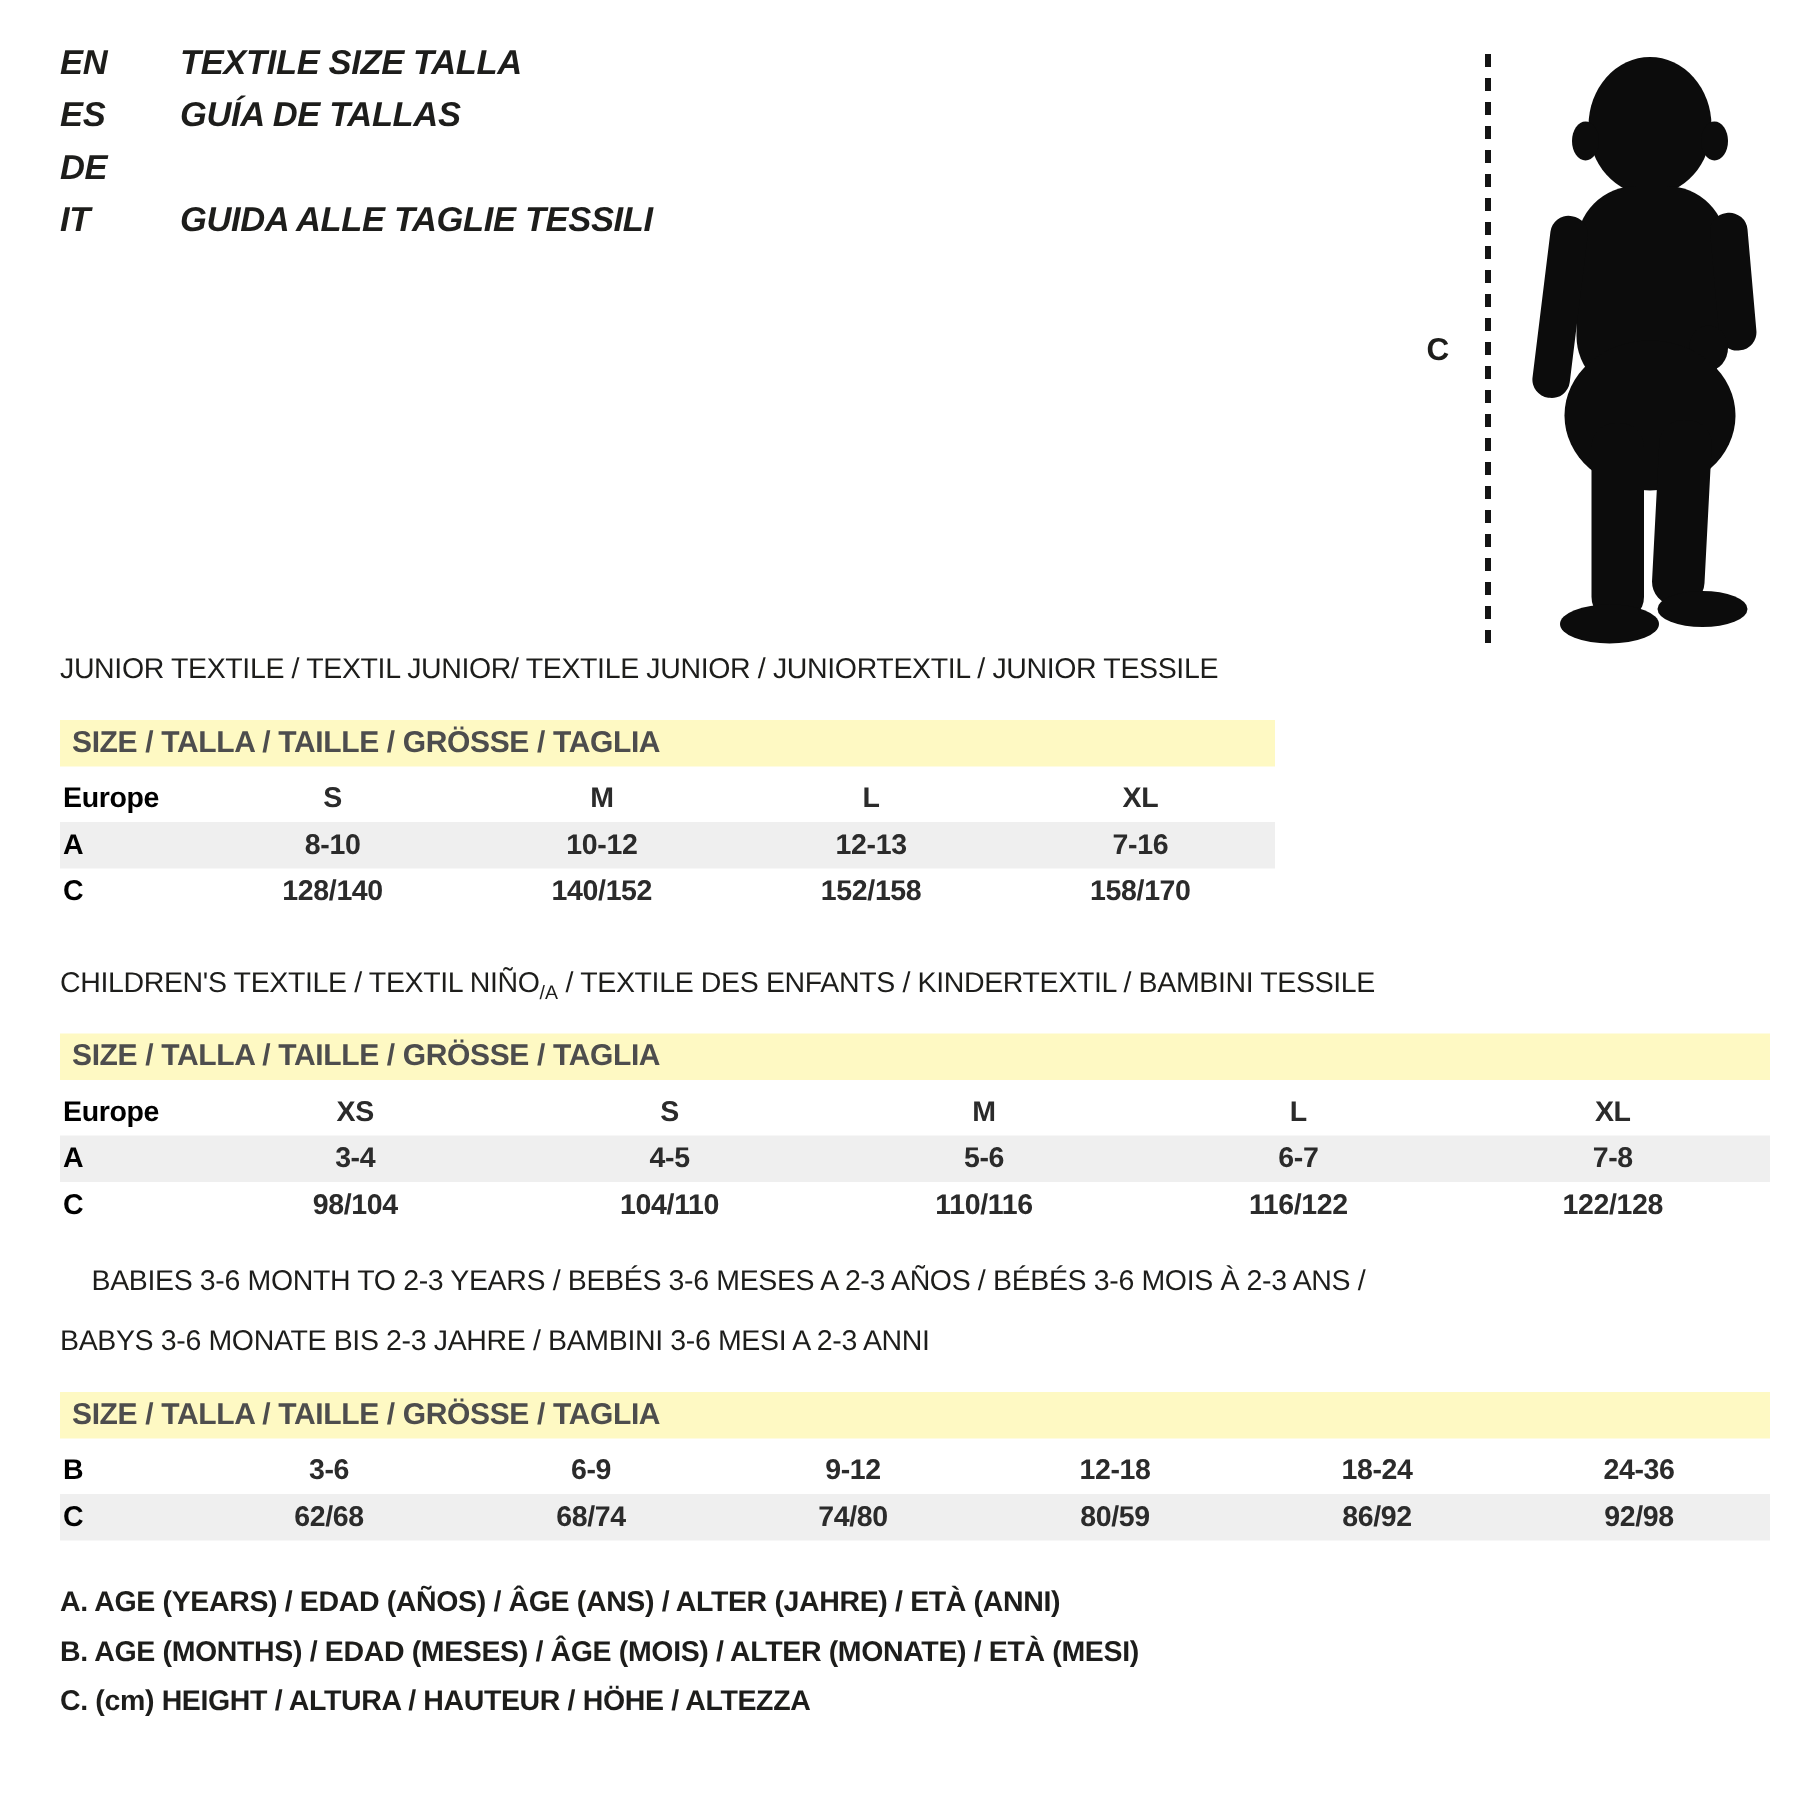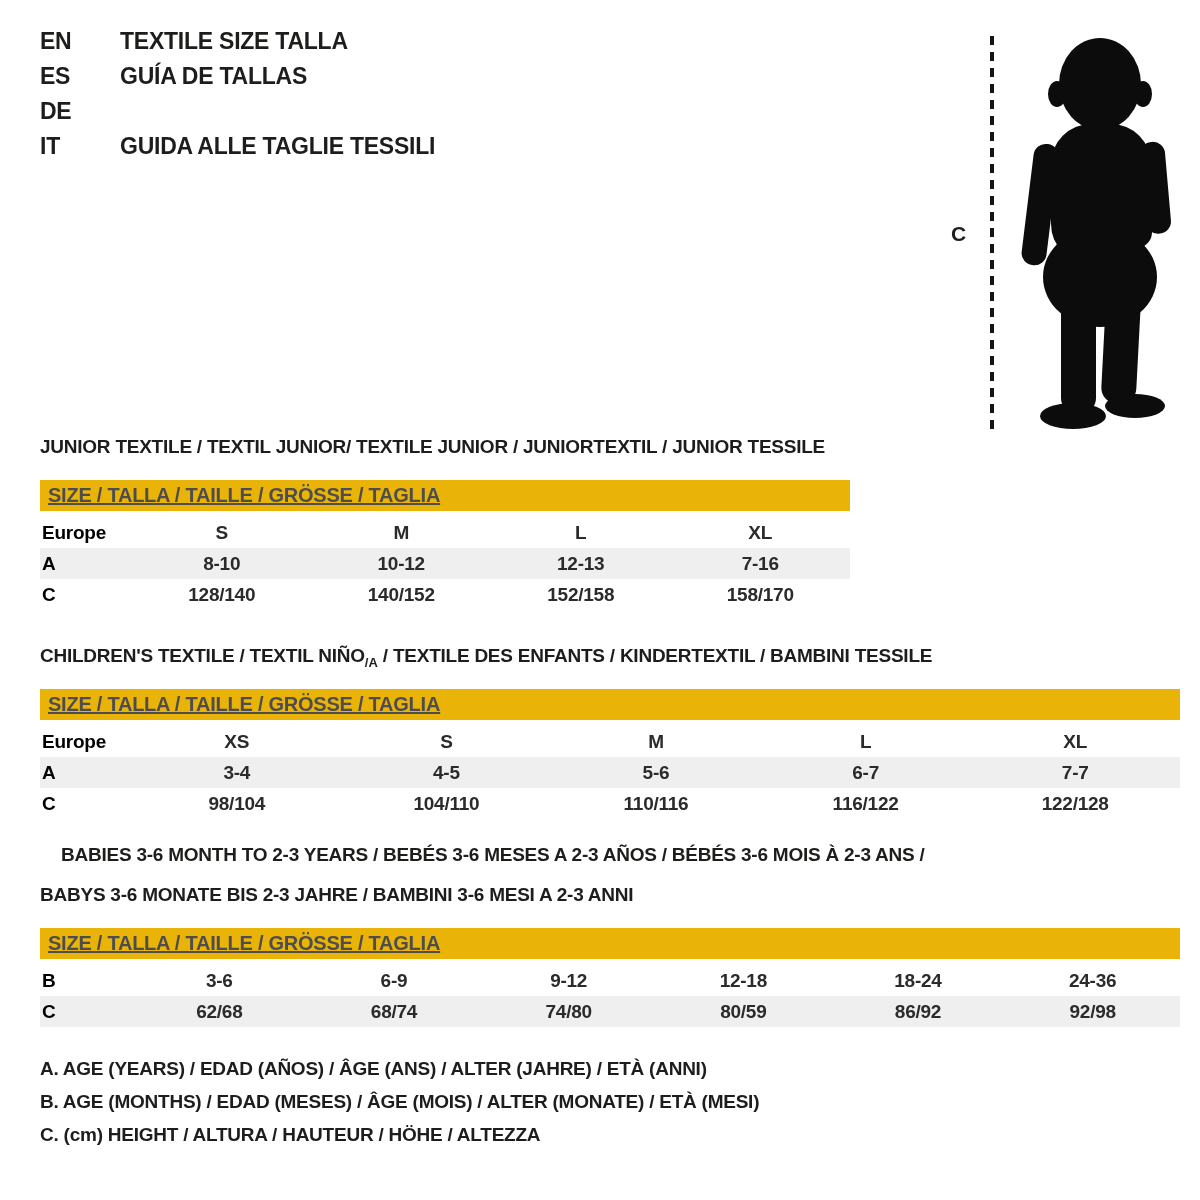--- a/index.html
+++ b/index.html
@@ -8,51 +8,51 @@
     background: #ffffff;
     font-family: "Liberation Sans", sans-serif;
     font-weight: bold;
     color: #1d1d1b;
     position: relative;
     overflow: hidden;
     letter-spacing: -0.015em;
   }
 
   
-  .lang-list { position: absolute; left: 40px; top: 24px; }
+  .lang-list { position: absolute; left: 40px; top: 24px; font-style: italic; }
   .lang-row { display: flex; align-items: center; height: 35px; font-size: 23px; }
   .lang-code { width: 80px; flex: 0 0 80px; }
   .lang-title { white-space: nowrap; }
 
   
   .figure { position: absolute; left: 905px; top: 12px; width: 255px; height: 414px; }
   .measure-label { position: absolute; left: 6px; top: 194px; font-size: 21px; }
   .dash-line {
     position: absolute; left: 45px; top: 8px; width: 4px; height: 398px;
     background: repeating-linear-gradient(to bottom, #141414 0 9px, transparent 9px 16px);
   }
   .silhouette { position: absolute; left: 62px; top: 4px; }
 
   
   .section { position: absolute; left: 40px; }
   #junior-section   { top: 428px; width: 810px;  height: 200px; }
   #children-section { top: 637px; width: 1140px; height: 200px; }
   #babies-section   { top: 840px; width: 1140px; height: 200px; }
 
-  .section-title { position: absolute; left: 0; margin: 0; font-size: 19px; font-weight: bold; white-space: nowrap; text-align: right; }
+  .section-title { position: absolute; left: 0; margin: 0; font-size: 19px; font-weight: normal; white-space: nowrap; text-align: right; }
   .title-1 { top: 8px; }
   .title-line2 { top: 44px; }
   .babies-title-1 { top: 4px; margin-left: 21px; }
 
   .size-bar {
     position: absolute; left: 0; right: 0; height: 31px;
-    background: #eab308; color: #4d4d4d;
+    background: #fef9c3; color: #4d4d4d;
     font-size: 20px; line-height: 31px;
     padding-left: 8px; box-sizing: border-box;
-    white-space: nowrap; overflow: hidden; text-decoration: underline;
+    white-space: nowrap; overflow: hidden;
   }
   .bar-1 { top: 52px; }
   .bar-babies { top: 88px; }
 
   .tbody { position: absolute; left: 0; right: 0; }
   .tbody-1 { top: 89px; }
   .tbody-babies { top: 125px; }
 
   .trow { display: grid; align-items: center; height: 31px; font-size: 19px; }
   .cols-4 { grid-template-columns: 92px repeat(4, 1fr); }
@@ -149,21 +149,21 @@
       <span class="cell">M</span>
       <span class="cell">L</span>
       <span class="cell">XL</span>
     </div>
     <div class="trow cols-5 stripe">
       <span class="rlabel">A</span>
       <span class="cell">3-4</span>
       <span class="cell">4-5</span>
       <span class="cell">5-6</span>
       <span class="cell">6-7</span>
-      <span class="cell">7-7</span>
+      <span class="cell">7-8</span>
     </div>
     <div class="trow cols-5">
       <span class="rlabel">C</span>
       <span class="cell">98/104</span>
       <span class="cell">104/110</span>
       <span class="cell">110/116</span>
       <span class="cell">116/122</span>
       <span class="cell">122/128</span>
     </div>
   </div>

